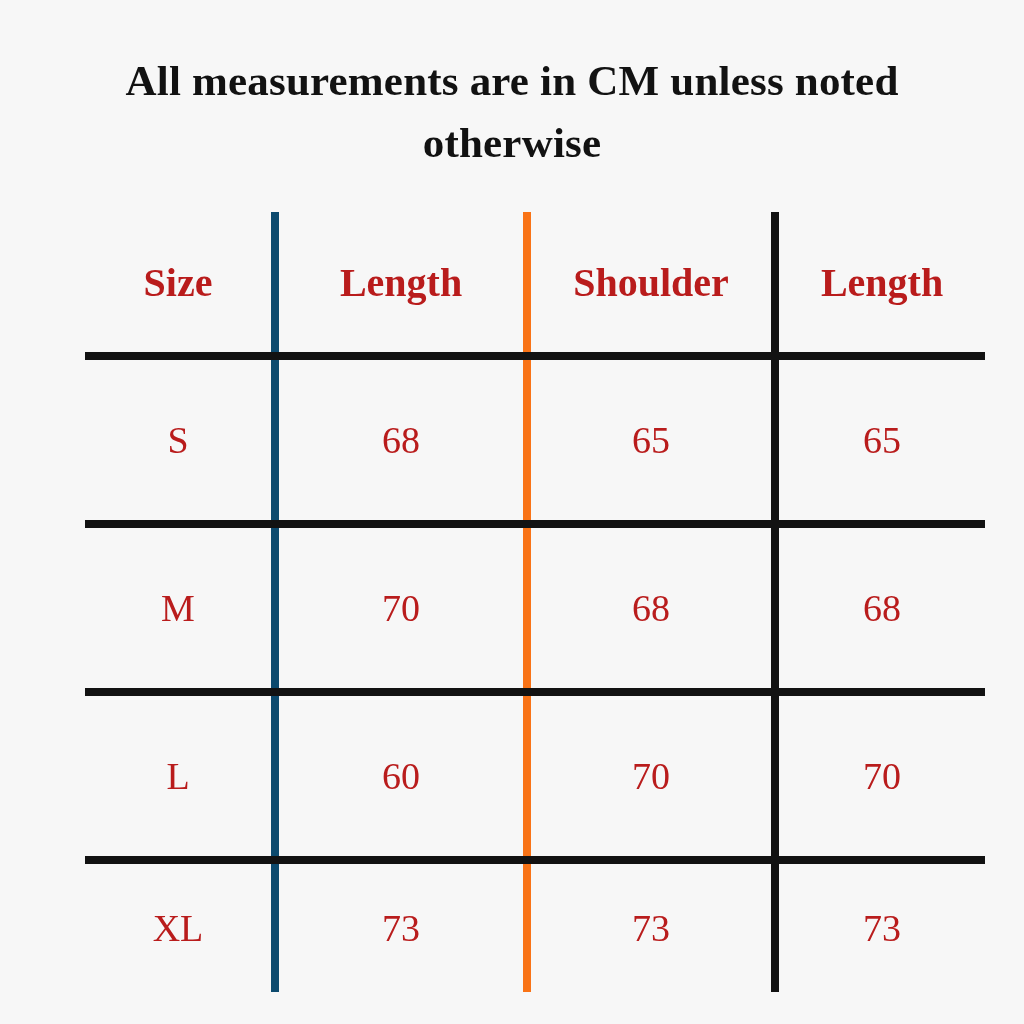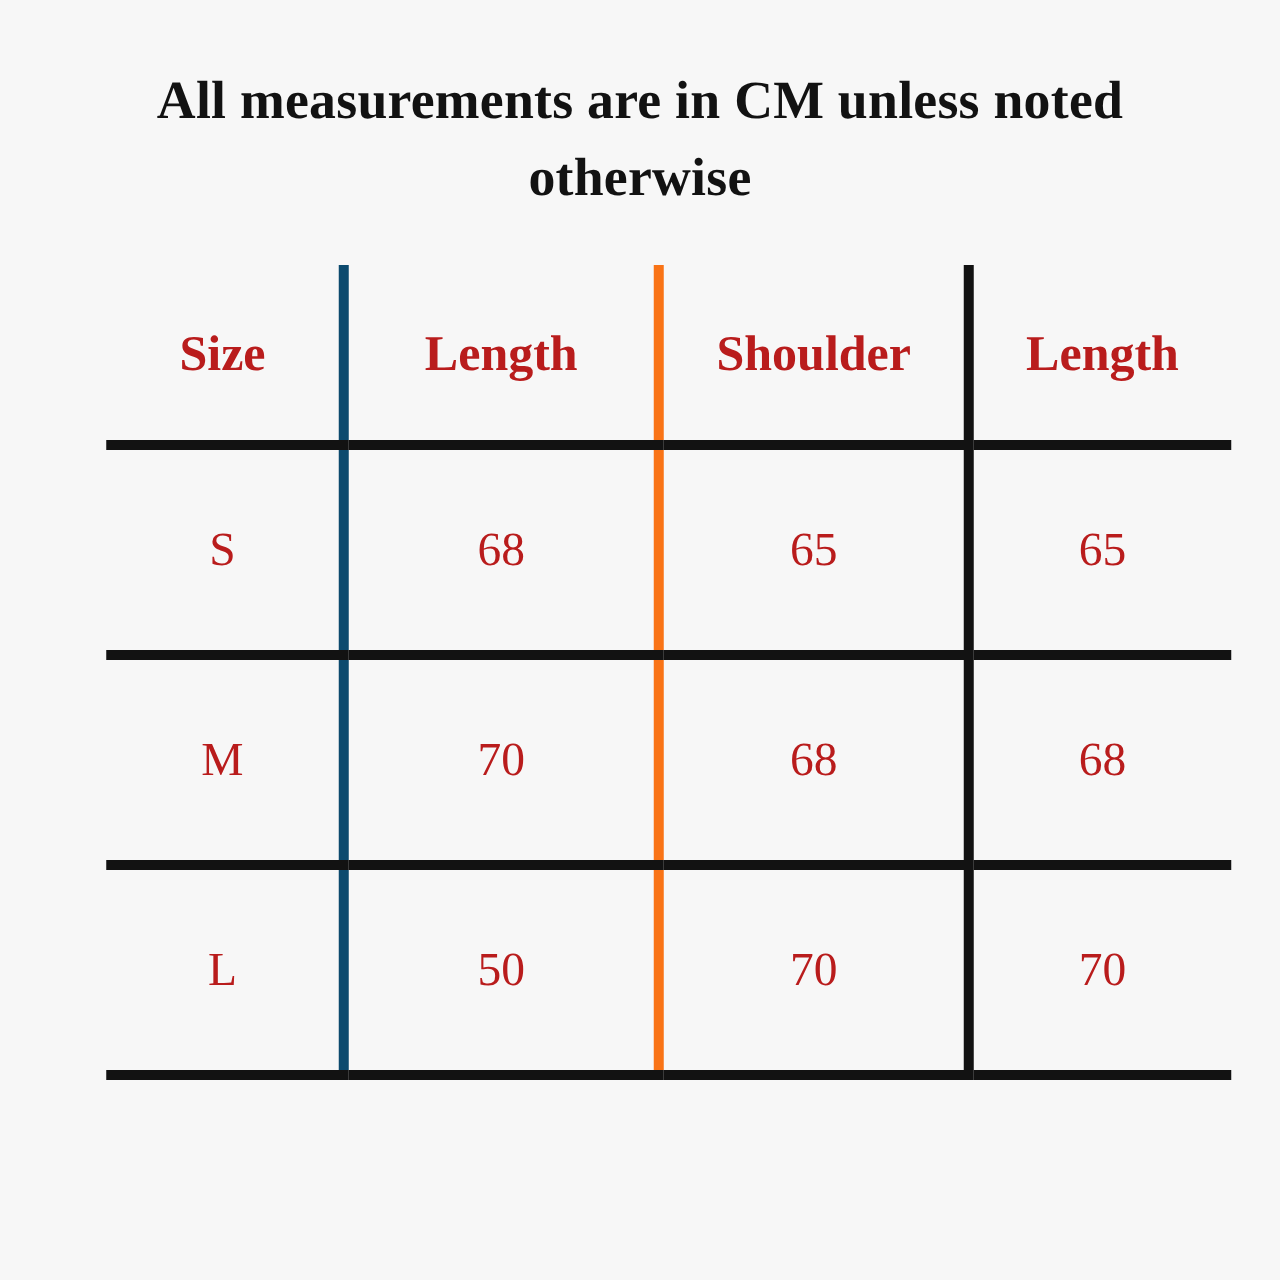--- a/index.html
+++ b/index.html
@@ -133,21 +133,27 @@
           <td class="c3">65</td>
         </tr>
         <tr class="data-row">
           <td class="c0 label-cell">M</td>
           <td class="c1">70</td>
           <td class="c2">68</td>
           <td class="c3">68</td>
         </tr>
         <tr class="data-row">
           <td class="c0 label-cell">L</td>
-          <td class="c1">50</td>
+          <td class="c1">60</td>
           <td class="c2">70</td>
           <td class="c3">70</td>
+        </tr>
+        <tr class="data-row last">
+          <td class="c0 label-cell">XL</td>
+          <td class="c1">73</td>
+          <td class="c2">73</td>
+          <td class="c3">73</td>
         </tr>
       </tbody>
     </table>
   </div>
 
 </div>
 
 </body></html>

